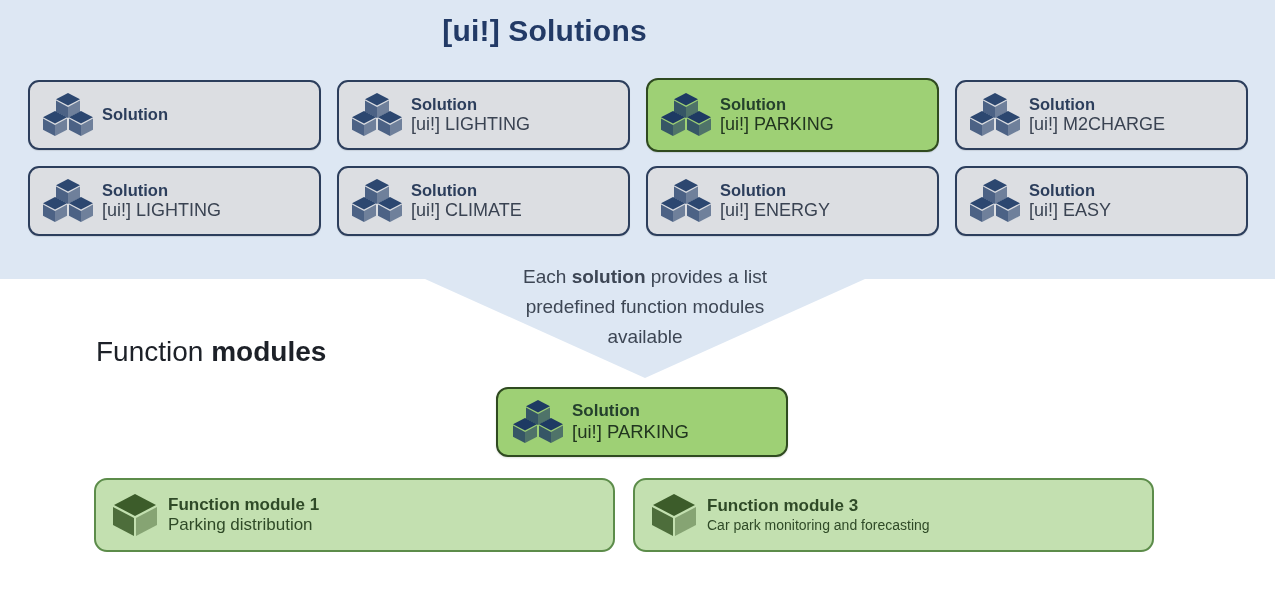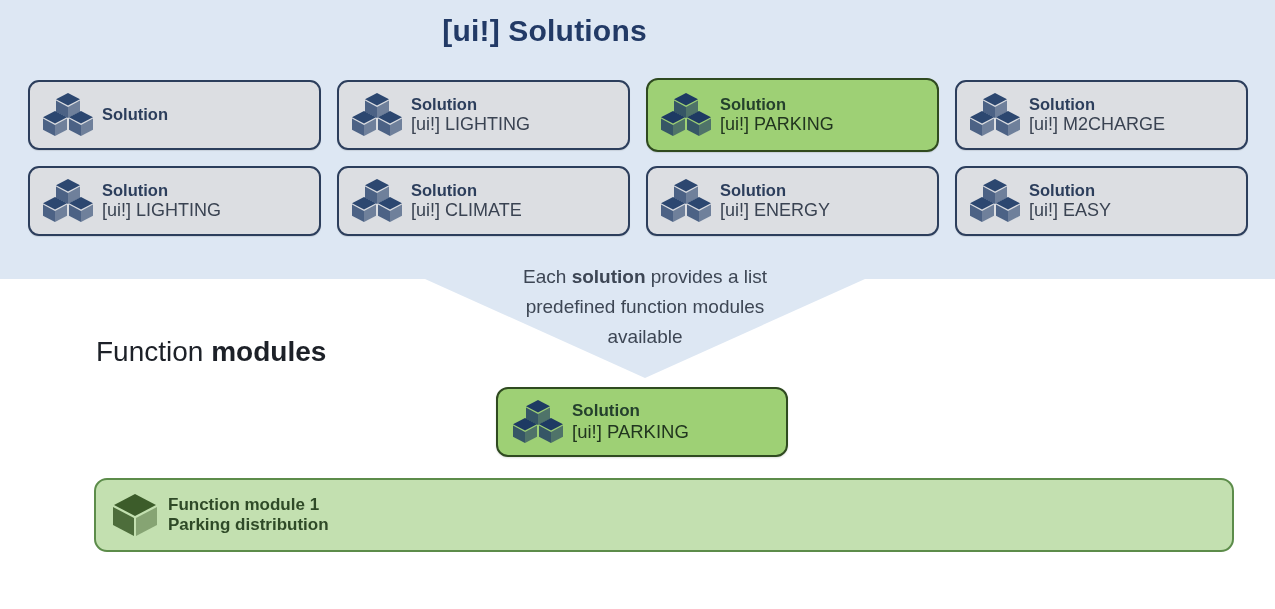--- a/index.html
+++ b/index.html
@@ -159,21 +159,21 @@
     box-shadow: 0 1px 2px rgba(0,0,0,0.12);
   }
   .focus-card .sol-kicker { color: #24402d; font-size: 17px; }
   .focus-card .sol-name { color: #21351f; font-size: 18.5px; }
 
   
   .fm-row {
     position: absolute;
     left: 94px;
     top: 478px;
-    width: 1140px;
+    width: 1060px;
     display: flex;
     gap: 18px;
   }
   .fm-card {
     position: relative;
     flex: 1 1 0;
     height: 74px;
     box-sizing: border-box;
     background: #c3e0b0;
     border: 2px solid #5c8c4a;
@@ -195,21 +195,21 @@
     justify-content: center;
     line-height: 1.2;
   }
   .fm-title {
     font-size: 17px;
     font-weight: bold;
     color: #2f4a27;
   }
   .fm-sub {
     font-size: 17px;
-    font-weight: bold;
+    font-weight: normal;
     color: #2f4a27;
     white-space: nowrap;
   }
   .fm-card.is-compact .fm-sub { font-size: 14px; }
 </style>
 </head>
 <body>
 
 <div id="stage">
 
@@ -416,15 +416,28 @@
             <path d="M25 2 L46 13 L25 24 L4 13 Z"></path>
             <path d="M3 15 L24 26 L24 44 L3 33 Z" opacity="0.88"></path>
             <path d="M47 15 L47 33 L26 44 L26 26 Z" opacity="0.45"></path>
           </g>
         </svg>
         <div class="fm-texts">
           <span class="fm-title">Function module 1</span>
           <span class="fm-sub">Parking distribution</span>
         </div>
       </div>
+      <div class="fm-card is-compact">
+        <svg class="fm-icon" viewBox="0 0 50 46">
+          <g fill="#3c5c2a">
+            <path d="M25 2 L46 13 L25 24 L4 13 Z"></path>
+            <path d="M3 15 L24 26 L24 44 L3 33 Z" opacity="0.88"></path>
+            <path d="M47 15 L47 33 L26 44 L26 26 Z" opacity="0.45"></path>
+          </g>
+        </svg>
+        <div class="fm-texts">
+          <span class="fm-title">Function module 3</span>
+          <span class="fm-sub">Car park monitoring and forecasting</span>
+        </div>
+      </div>
     </div>
 
 </div>
 
 </body></html>

